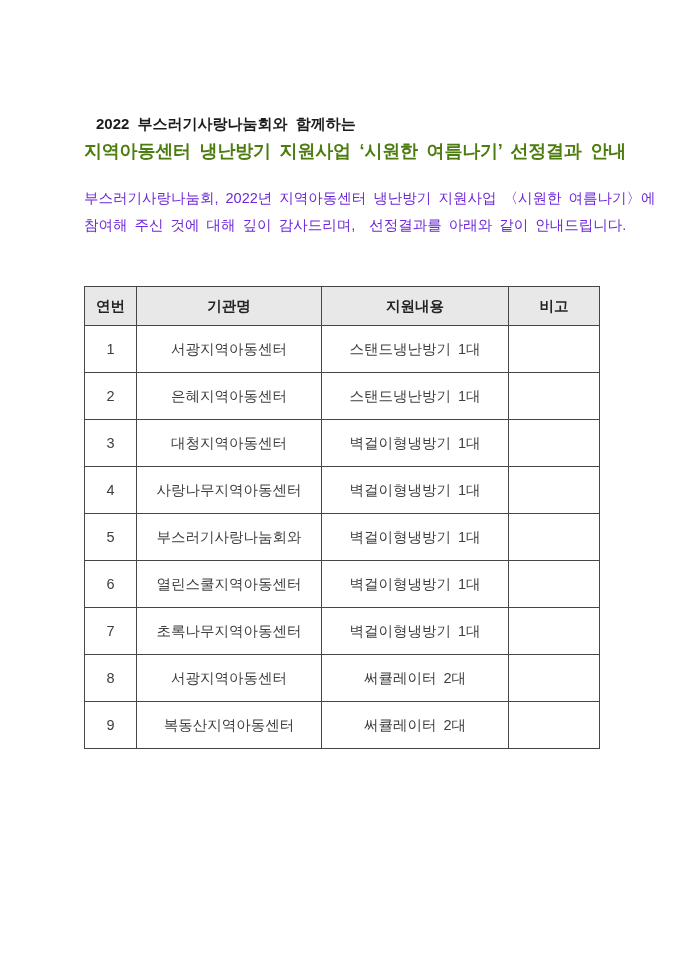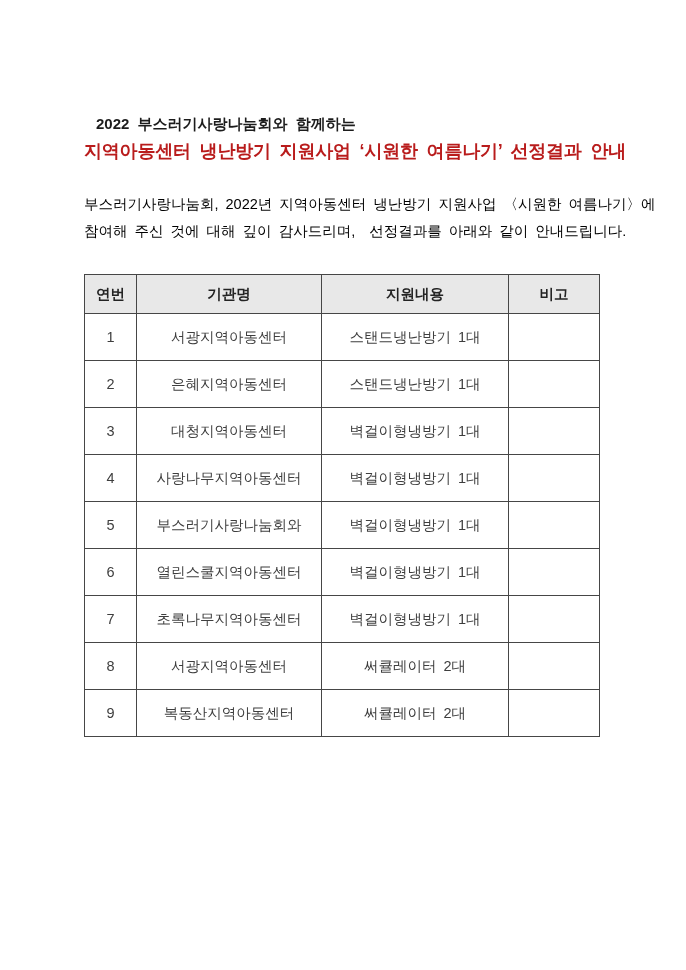--- a/index.html
+++ b/index.html
@@ -20,39 +20,39 @@
     font-weight: bold;
     color: #1c1c1c;
     line-height: 22px;
     white-space: nowrap;
     word-spacing: 4px;
     margin-left: 12px;
   }
   .title {
     font-size: 18px;
     font-weight: bold;
-    color: #b91c1c;
+    color: #4d7c0f;
     line-height: 27px;
     margin-top: 3px;
     white-space: nowrap;
     word-spacing: 4px;
     letter-spacing: -0.2px;
   }
   .intro {
-    margin-top: 26px;
+    margin-top: 20px;
     font-size: 14.5px;
-    color: #000000;
+    color: #6d28d9;
   }
   .intro .line {
     white-space: pre;
     line-height: 27px;
     word-spacing: 3px;
   }
   table.results {
-    margin-top: 29px;
+    margin-top: 47px;
     width: 515px;
     border-collapse: collapse;
     table-layout: fixed;
   }
   table.results th, table.results td {
     border: 1px solid #464646;
     text-align: center;
     vertical-align: middle;
     font-size: 14.5px;
     word-spacing: 3px;

